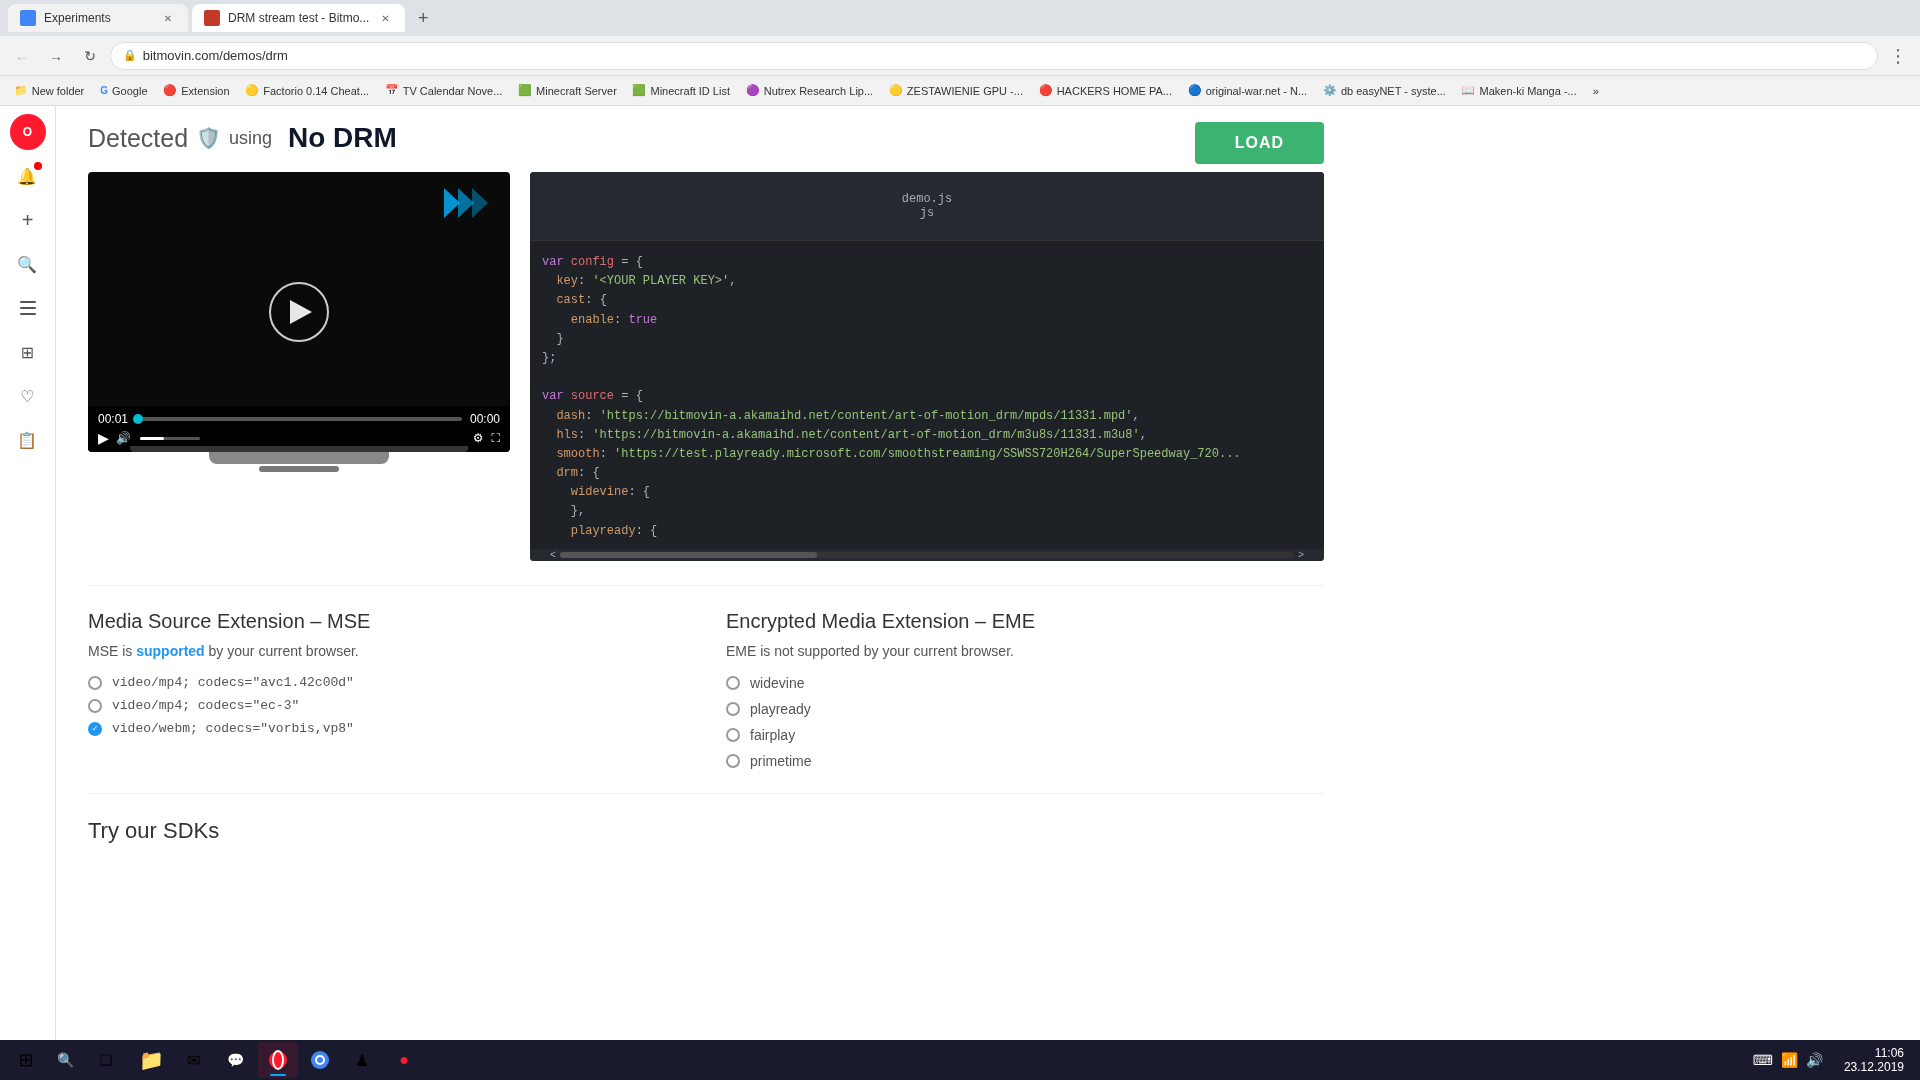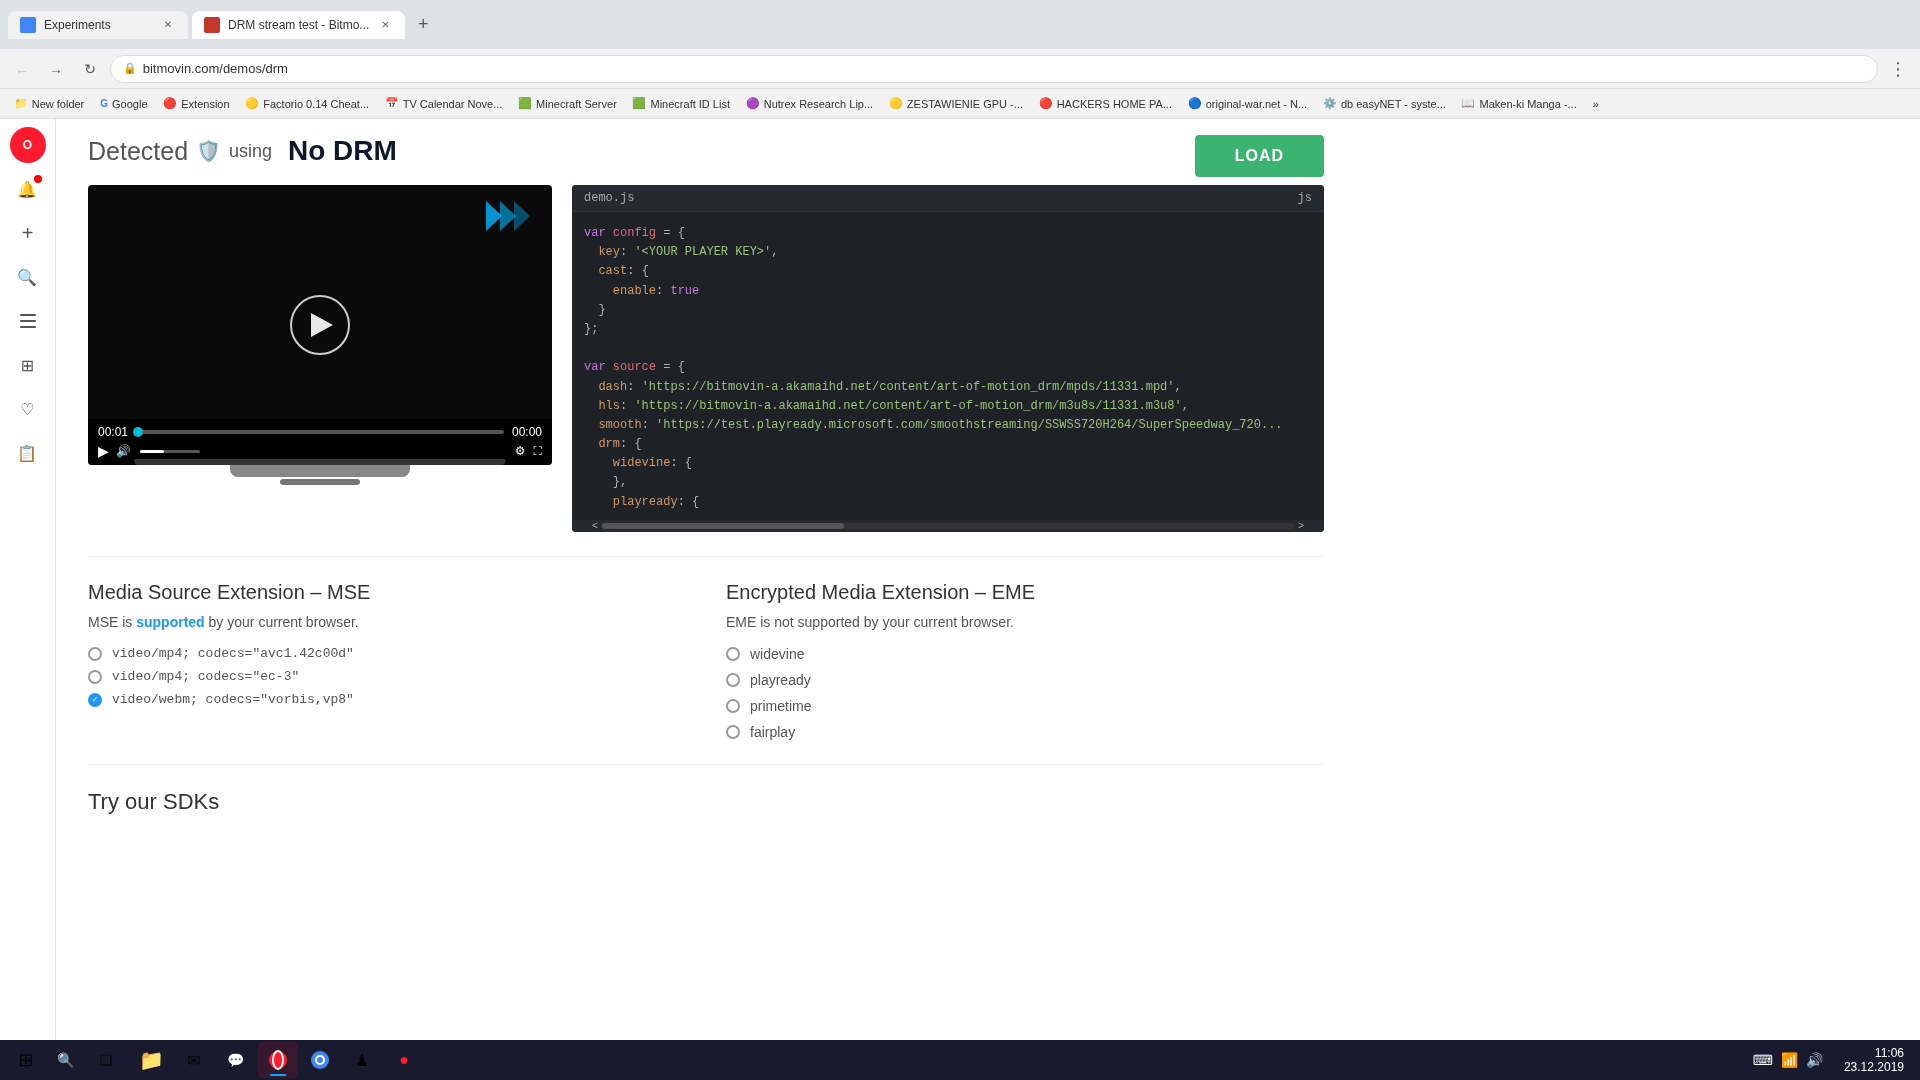--- a/index.html
+++ b/index.html
@@ -11,21 +11,21 @@
       height: 1080px;
       display: flex;
       flex-direction: column;
       background: #f2f2f2;
     }
 
     .tab-bar {
       display: flex;
       align-items: center;
       background: #dee1e6;
-      height: 49px;
+      height: 36px;
       padding: 0 8px;
       gap: 4px;
     }
 
     .tab {
       display: flex;
       align-items: center;
       background: #f2f2f2;
       height: 28px;
       padding: 0 12px;
@@ -211,21 +211,21 @@
 
     
     .panels {
       display: flex;
       gap: 20px;
       margin-bottom: 20px;
     }
 
     
     .video-player {
-      width: 464px;
+      width: 422px;
       flex-shrink: 0;
     }
 
     .video-screen {
       background: #0a0a0a;
       border-radius: 4px;
       position: relative;
       height: 280px;
       display: flex;
       align-items: center;
@@ -384,25 +384,26 @@
       overflow: hidden;
       font-family: 'Courier New', monospace;
       font-size: 12px;
       position: relative;
     }
 
     .code-header {
       display: flex;
       justify-content: space-between;
       align-items: center;
-      padding: 6px 12px;
+      padding: 20px 12px;
       background: #252a30;
       border-bottom: 1px solid #333;
       color: #aaa;
       font-size: 12px;
+      flex-direction: column;
     }
 
     .code-body {
       padding: 12px;
       color: #abb2bf;
       line-height: 1.6;
       overflow: hidden;
       height: 320px;
     }
 
@@ -829,25 +830,25 @@
               <li class="drm-item">
                 <div class="drm-bullet"></div>
                 <span>widevine</span>
               </li>
               <li class="drm-item">
                 <div class="drm-bullet"></div>
                 <span>playready</span>
               </li>
               <li class="drm-item">
                 <div class="drm-bullet"></div>
-                <span>primetime</span>
+                <span>fairplay</span>
               </li>
               <li class="drm-item">
                 <div class="drm-bullet"></div>
-                <span>fairplay</span>
+                <span>primetime</span>
               </li>
             </ul>
           </div>
         </div>
 
         <hr class="divider">
 
         <div class="sdks-section">
           <div class="sdks-title">Try our SDKs</div>
         </div>

